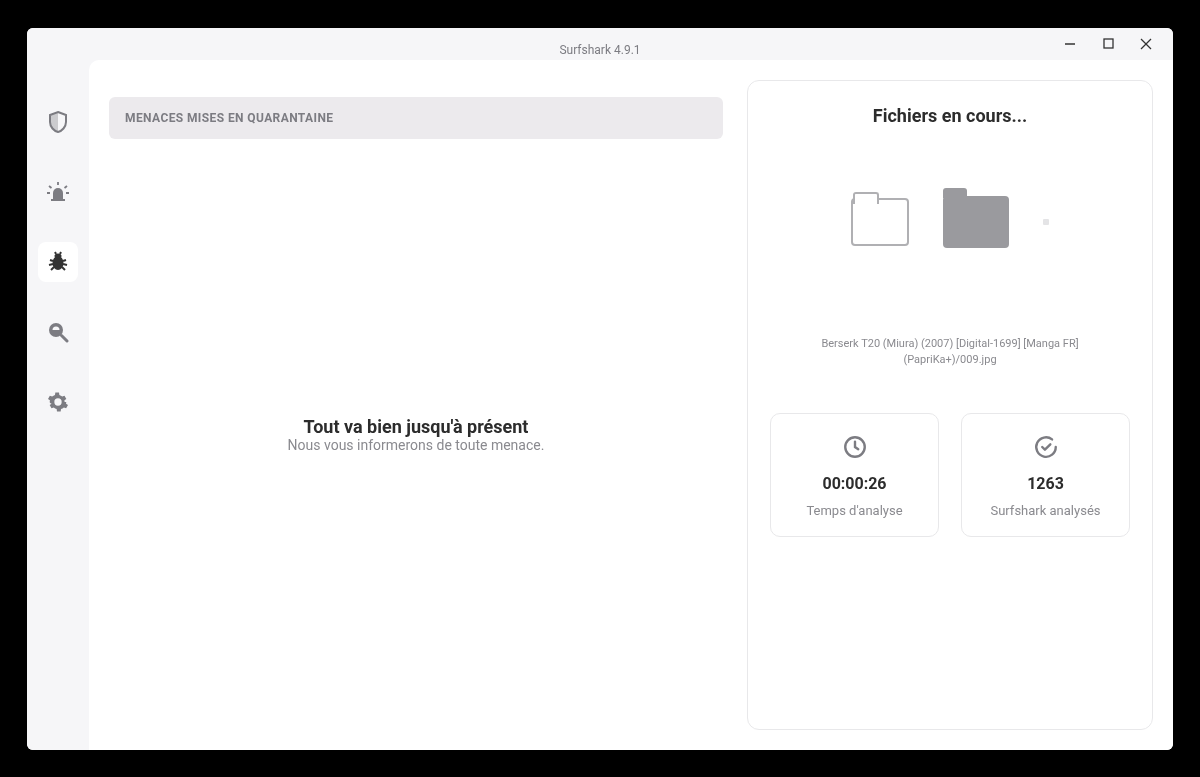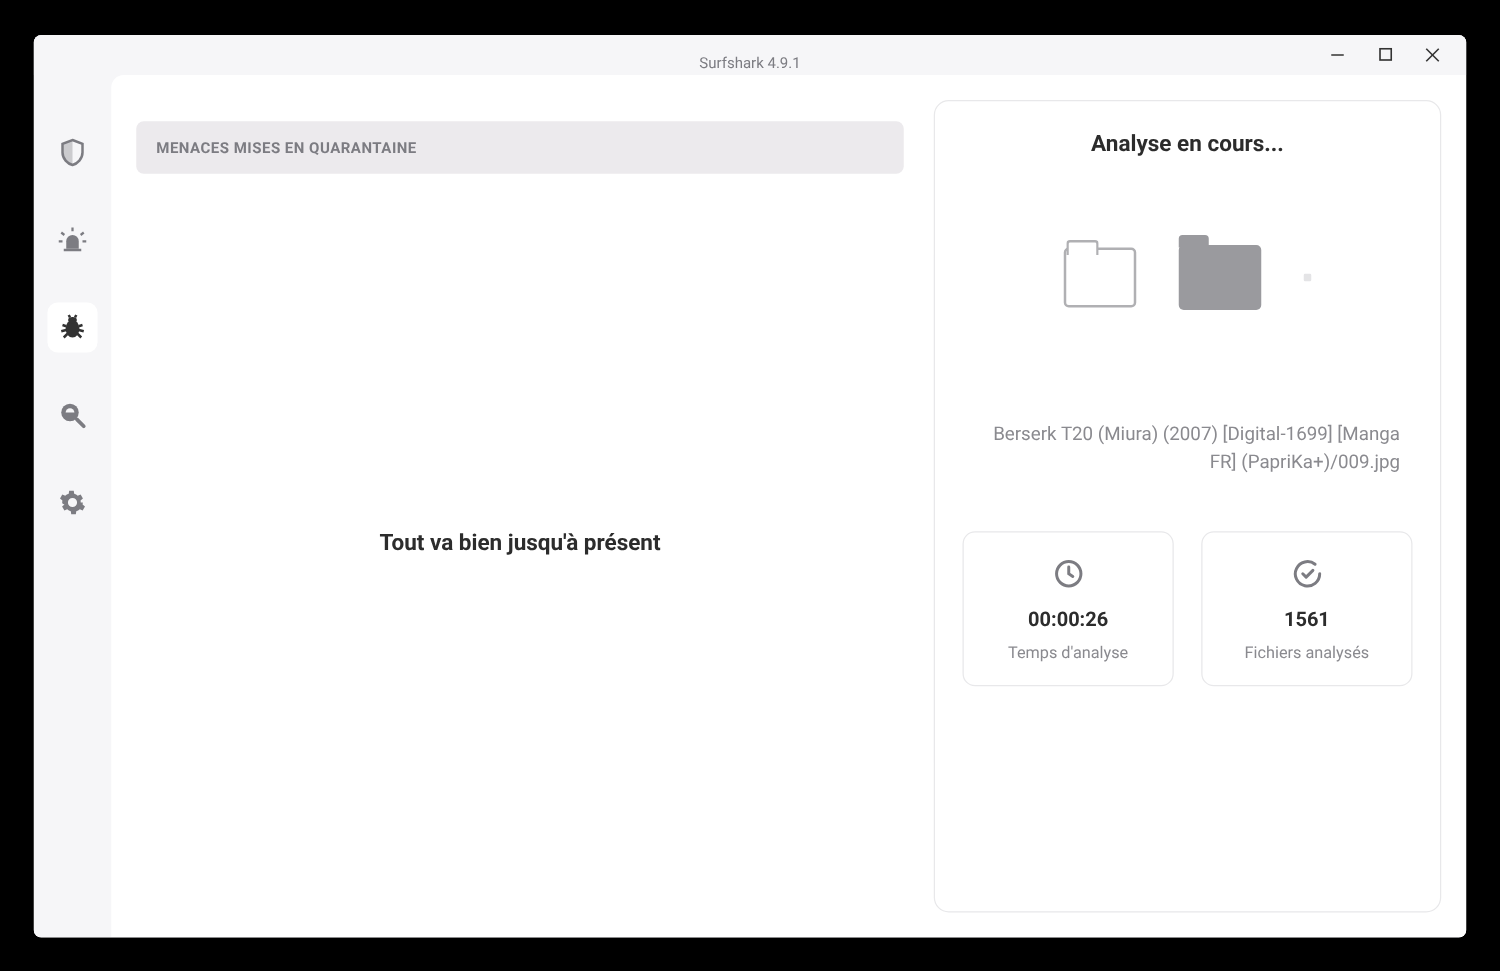--- a/index.html
+++ b/index.html
@@ -183,22 +183,22 @@
       background: #9a9a9e;
       border-radius: 3px 3px 0 0;
     }
     .small-dot {
       width: 6px;
       height: 6px;
       background: #e4e4e6;
       border-radius: 1px;
     }
     .scan-filename {
-      text-align: right;
-      font-size: 15px;
+      text-align: center;
+      font-size: 11px;
       color: #8a8a8f;
       line-height: 1.5;
       padding: 0 10px;
       margin-bottom: 44px;
     }
     .stats {
       display: flex;
       gap: 22px;
       margin-bottom: 20px;
     }
@@ -307,25 +307,26 @@
           <path d="M12 8a4 4 0 1 0 0 8 4 4 0 0 0 0-8zm9 4c0 .6-.1 1.2-.2 1.8l2.1 1.6-2 3.5-2.5-1a8 8 0 0 1-3.1 1.8l-.4 2.6h-4l-.4-2.6a8 8 0 0 1-3.1-1.8l-2.5 1-2-3.5 2.1-1.6C3.1 13.2 3 12.6 3 12s.1-1.2.2-1.8L1.1 8.6l2-3.5 2.5 1a8 8 0 0 1 3.1-1.8L9.1 1.7h4l.4 2.6a8 8 0 0 1 3.1 1.8l2.5-1 2 3.5-2.1 1.6c.1.6.2 1.2.2 1.8z" fill="currentColor"></path>
         </svg>
       </div>
     </div>
 
     <div class="main">
       <div class="left-pane">
         <div class="quarantine-header">MENACES MISES EN QUARANTAINE</div>
         <div class="left-center">
           <div class="status-title">Tout va bien jusqu'à présent</div>
+          <div class="status-sub">Nous vous informerons de toute menace.</div>
         </div>
       </div>
 
       <div class="right-pane">
-        <div class="scan-title">Analyse en cours...</div>
+        <div class="scan-title">Fichiers en cours...</div>
 
         <div class="scan-illustration">
           <div class="folder folder-outline"></div>
           <div class="folder folder-solid"></div>
           <div class="small-dot"></div>
         </div>
 
         <div class="scan-filename">Berserk T20 (Miura) (2007) [Digital-1699] [Manga FR] (PapriKa+)/009.jpg</div>
 
         <div class="stats">
@@ -339,21 +340,21 @@
             <div class="stat-value">00:00:26</div>
             <div class="stat-label">Temps d'analyse</div>
           </div>
           <div class="stat-card">
             <div class="stat-icon">
               <svg width="26" height="26" viewBox="0 0 24 24">
                   <path d="M21 12a9 9 0 1 1-3.4-7" fill="none" stroke="currentColor" stroke-width="2.2" stroke-linecap="round"></path>
                   <path d="M8.5 12l2.5 2.5 5-5" fill="none" stroke="currentColor" stroke-width="2.2" stroke-linecap="round" stroke-linejoin="round"></path>
                 </svg>
             </div>
-            <div class="stat-value">1561</div>
-            <div class="stat-label">Fichiers analysés</div>
+            <div class="stat-value">1263</div>
+            <div class="stat-label">Surfshark analysés</div>
           </div>
         </div>
 
       </div>
     </div>
   </div>
 </div>
 
 </body></html>

